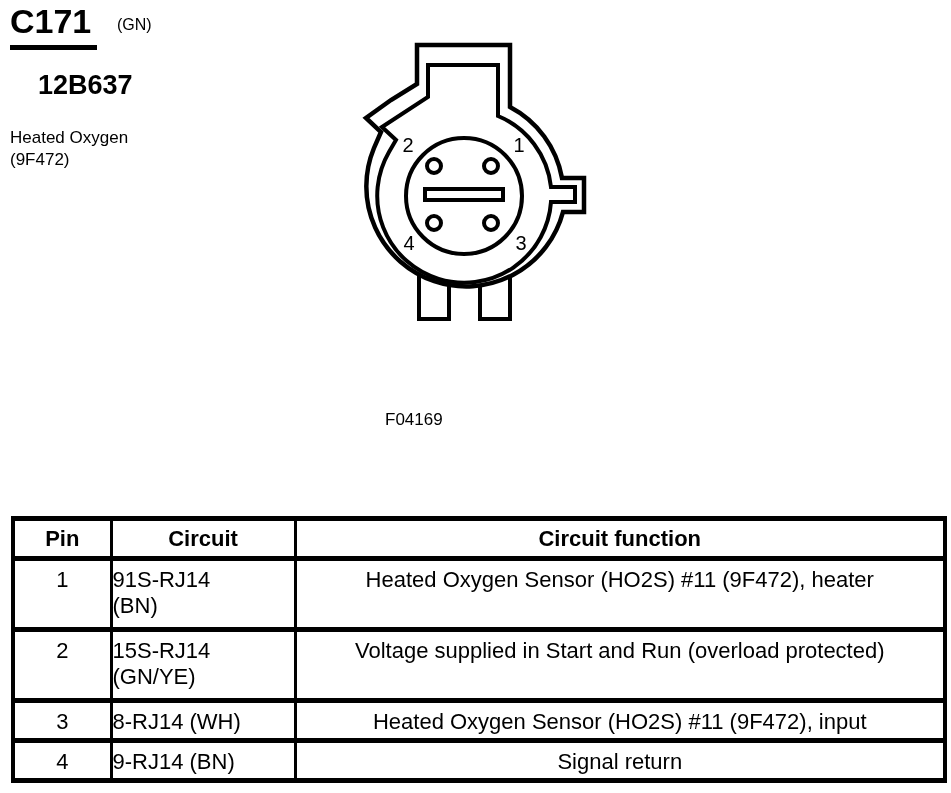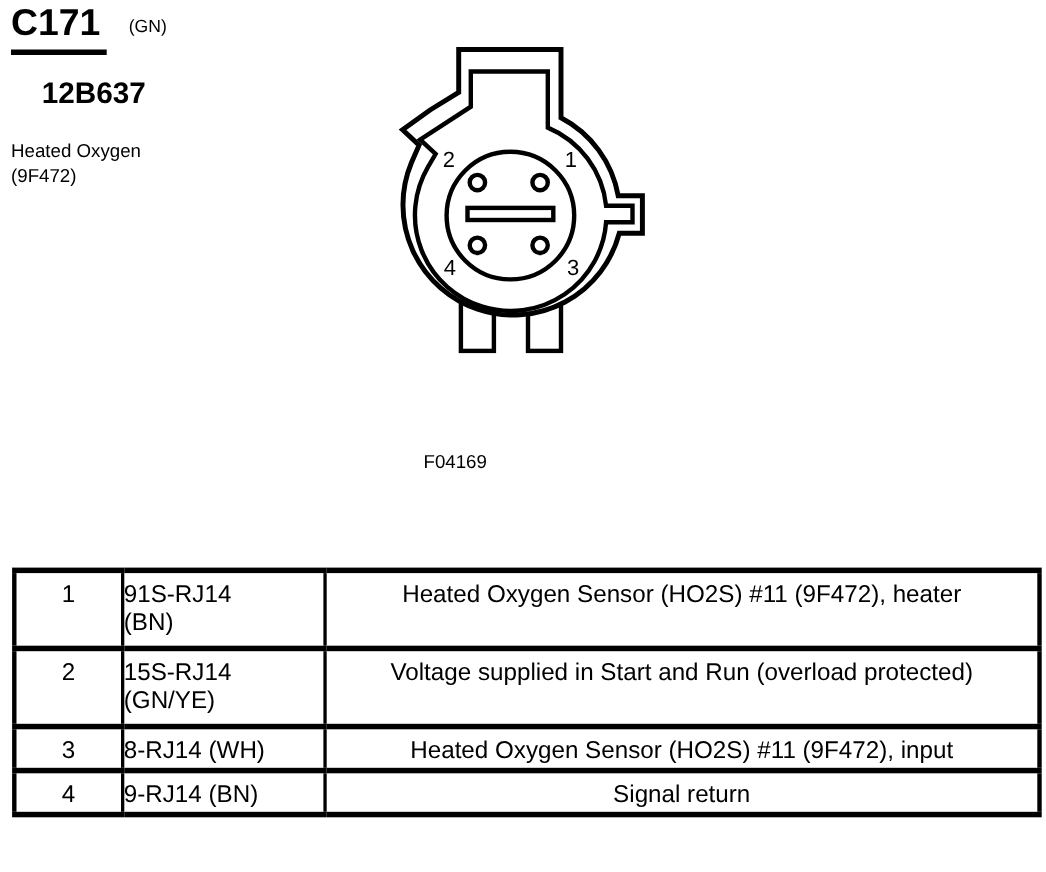--- a/index.html
+++ b/index.html
@@ -93,20 +93,25 @@
   <div class="figure-label">F04169</div>
 
   <div class="pin-table-wrap">
     <table class="pin-table">
       <colgroup>
           <col style="width:98px">
           <col style="width:184px">
           <col style="width:650px">
         </colgroup>
       <tbody>
+          <tr class="h-row">
+        <th>Pin</th>
+        <th>Circuit</th>
+        <th>Circuit function</th>
+      </tr>
       <tr class="row-a">
         <td class="cell-pin">1</td>
         <td class="cell-circuit">
           <div>91S-RJ14</div>
           <div>(BN)</div>
         </td>
         <td class="cell-func">Heated Oxygen Sensor (HO2S) #11 (9F472), heater</td>
       </tr>
       <tr class="row-a">
         <td class="cell-pin">2</td>

